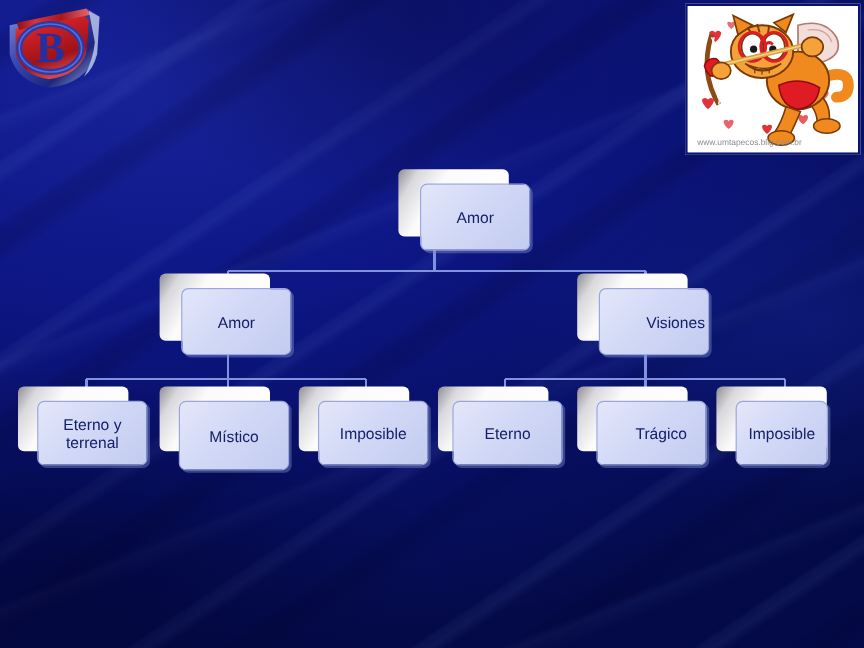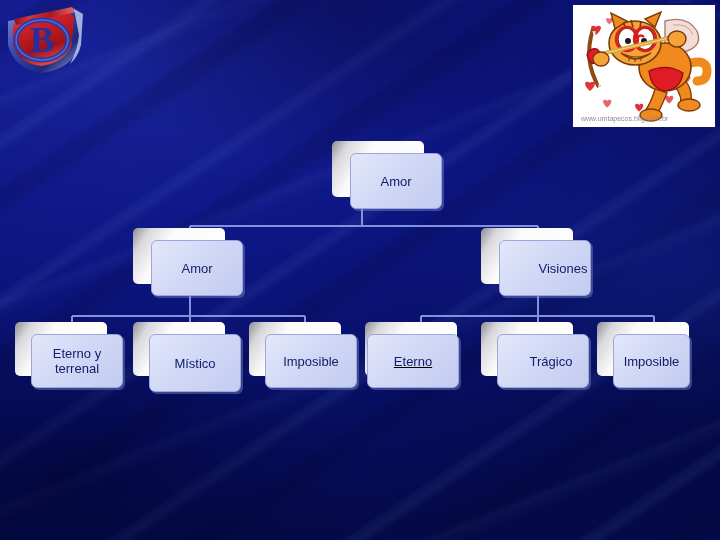--- a/index.html
+++ b/index.html
@@ -307,21 +307,21 @@
 
     <div class="node" style="left:249px; top:322px; width:110px; height:68px;">
       <div class="card-back" style="width:92px;height:54px;"></div>
       <div class="card-front" style="left:16px;top:12px;width:92px;height:54px;">
         <span class="label">Imposible</span>
       </div>
     </div>
 
     <div class="node" style="left:365px; top:322px; width:110px; height:68px;">
       <div class="card-back" style="width:92px;height:54px;"></div>
-      <div class="card-front" style="left:2px;top:12px;width:92px;height:54px;text-decoration:underline;">
+      <div class="card-front" style="left:12px;top:12px;width:92px;height:54px;">
         <span class="label">Eterno</span>
       </div>
     </div>
 
     <div class="node" style="left:481px; top:322px; width:110px; height:68px;">
       <div class="card-back" style="width:92px;height:54px;"></div>
       <div class="card-front" style="left:16px;top:12px;width:92px;height:54px;padding-left:16px;">
         <span class="label">Trágico</span>
       </div>
     </div>

